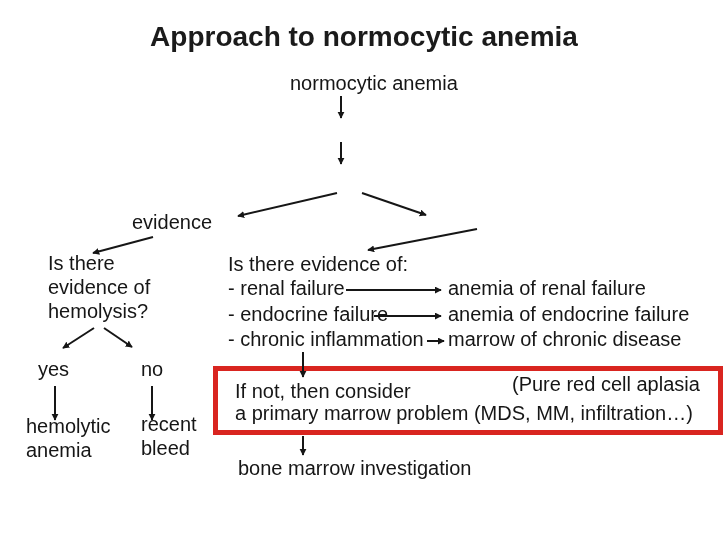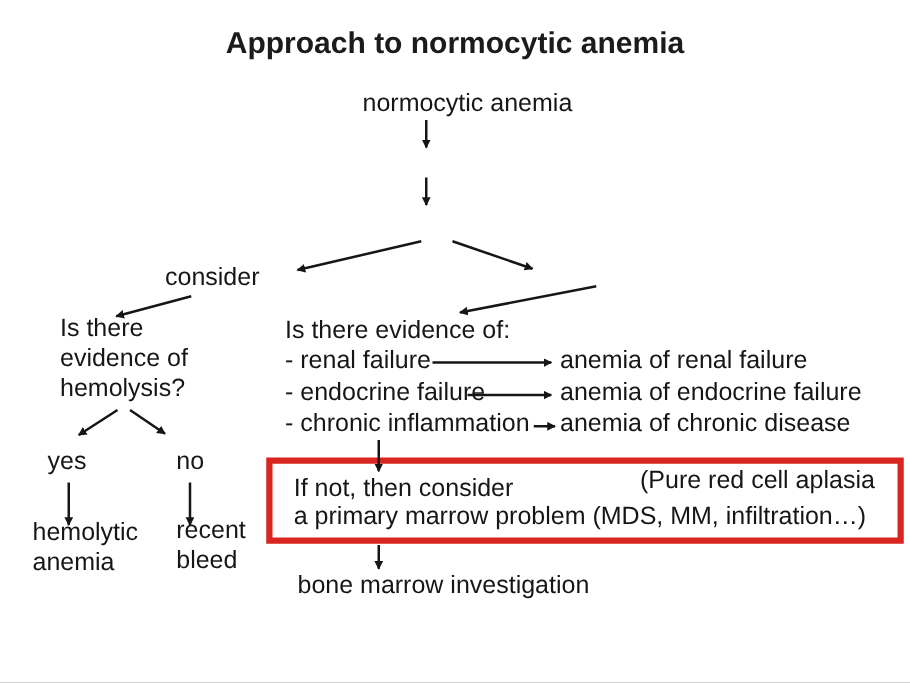--- a/index.html
+++ b/index.html
@@ -21,21 +21,21 @@
     position:absolute;
     white-space:nowrap;
     font-size:20px;
     line-height:24px;
     color:var(--text);
   }
   .title{
     position:absolute;
     left:0;right:0;top:21px;
     text-align:center;
-    font-size:24px;
+    font-size:28px;
     font-weight:700;
     color:var(--title);
   }
   .arrows{
     position:absolute;
     left:0;top:0;
     pointer-events:none;
   }
   .hl-box{
     position:absolute;
@@ -49,21 +49,21 @@
 </head>
 <body>
 
 <div class="slide">
 
   <div class="title">Approach to normocytic anemia</div>
 
   <div class="t" style="left:262px;top:71px;margin-left:28px;">normocytic anemia</div>
 
 
-  <div class="t" style="left:132px;top:210px;">consider</div>
+  <div class="t" style="left:132px;top:210px;">evidence</div>
 
   <div class="t" style="left:48px;top:251px;">
     <div>Is there</div>
     <div>evidence of</div>
     <div>hemolysis?</div>
   </div>
 
   <div class="t" style="left:38px;top:357px;">yes</div>
   <div class="t" style="left:141px;top:357px;">no</div>
 
@@ -76,21 +76,21 @@
     <div>bleed</div>
   </div>
 
   <div class="t" style="left:228px;top:252px;text-align:right;">Is there evidence of:</div>
   <div class="t" style="left:228px;top:276px;">- renal failure</div>
   <div class="t" style="left:228px;top:302px;">- endocrine failure</div>
   <div class="t" style="left:228px;top:327px;">- chronic inflammation</div>
 
   <div class="t" style="left:448px;top:276px;">anemia of renal failure</div>
   <div class="t" style="left:448px;top:302px;">anemia of endocrine failure</div>
-  <div class="t" style="left:448px;top:327px;">anemia of chronic disease</div>
+  <div class="t" style="left:448px;top:327px;">marrow of chronic disease</div>
 
   <div class="hl-box"></div>
   <div class="t" style="left:235px;top:379px;">If not, then consider</div>
   <div class="t" style="left:512px;top:372px;">(Pure red cell aplasia</div>
   <div class="t" style="left:235px;top:401px;">a primary marrow problem (MDS, MM, infiltration…)</div>
 
   <div class="t" style="left:238px;top:456px;">bone marrow investigation</div>
 
   <svg class="arrows" width="728" height="546" viewBox="0 0 728 546">
     <defs>

